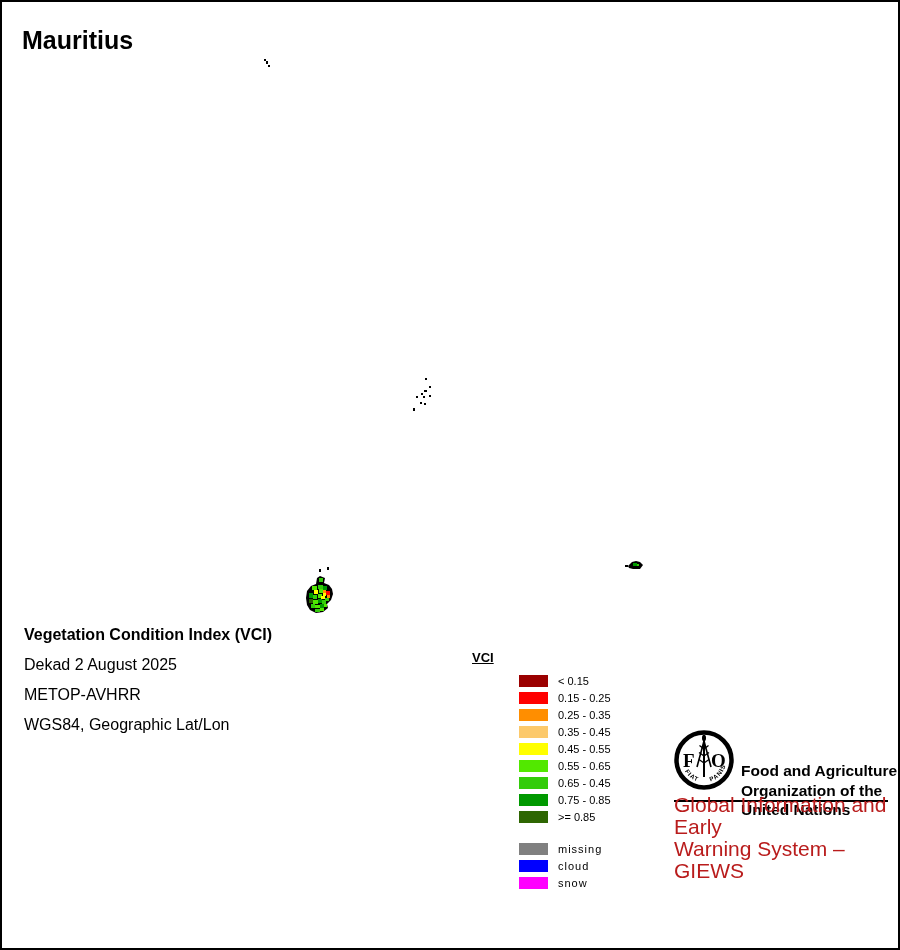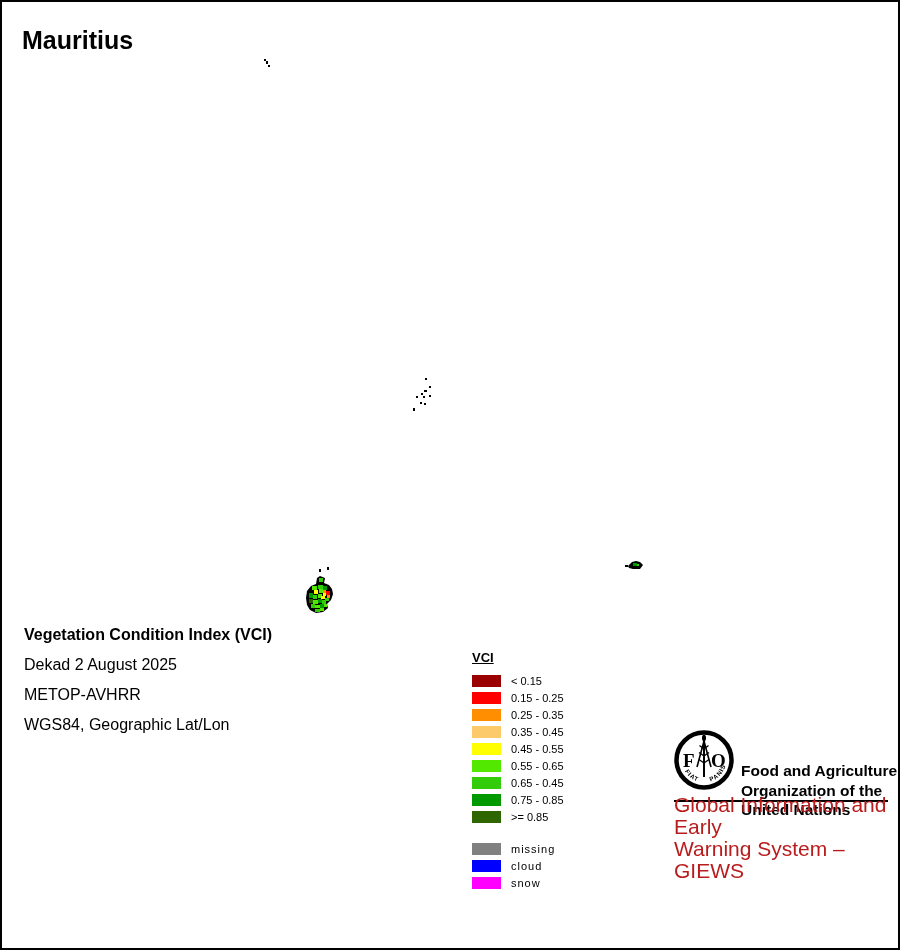--- a/index.html
+++ b/index.html
@@ -11,21 +11,21 @@
   .abs{position:absolute;}
   
   #map-title{left:20px;top:24px;font-size:25px;font-weight:bold;letter-spacing:0px;}
   
   #info-block{left:22px;top:618px;font-size:16px;line-height:30px;}
   #info-block .info-line{white-space:nowrap;}
   #info-block .info-line.bold{font-weight:bold;}
   
   #legend{left:470px;top:648px;}
   #legend-title{font-size:13px;font-weight:bold;text-decoration:underline;margin:0 0 7px 0;}
-  .legend-row{display:flex;align-items:center;height:17px;}
+  .legend-row{display:flex;align-items:center;height:17px;margin-left:47px;}
   .legend-row .swatch{width:29px;height:12px;flex:0 0 29px;}
   .legend-row .lbl{margin-left:10px;font-size:11px;white-space:nowrap;}
   #legend-special{margin-top:15px;}
   #legend-special .legend-row{height:17px;}
   #legend-special .lbl{letter-spacing:1px;}
   
   .island-dot{position:absolute;background:#000;}
   
   #fao-logo{left:672px;top:727px;}
   #fao-name{left:739px;top:759px;font-size:15.5px;font-weight:bold;line-height:19.5px;}

